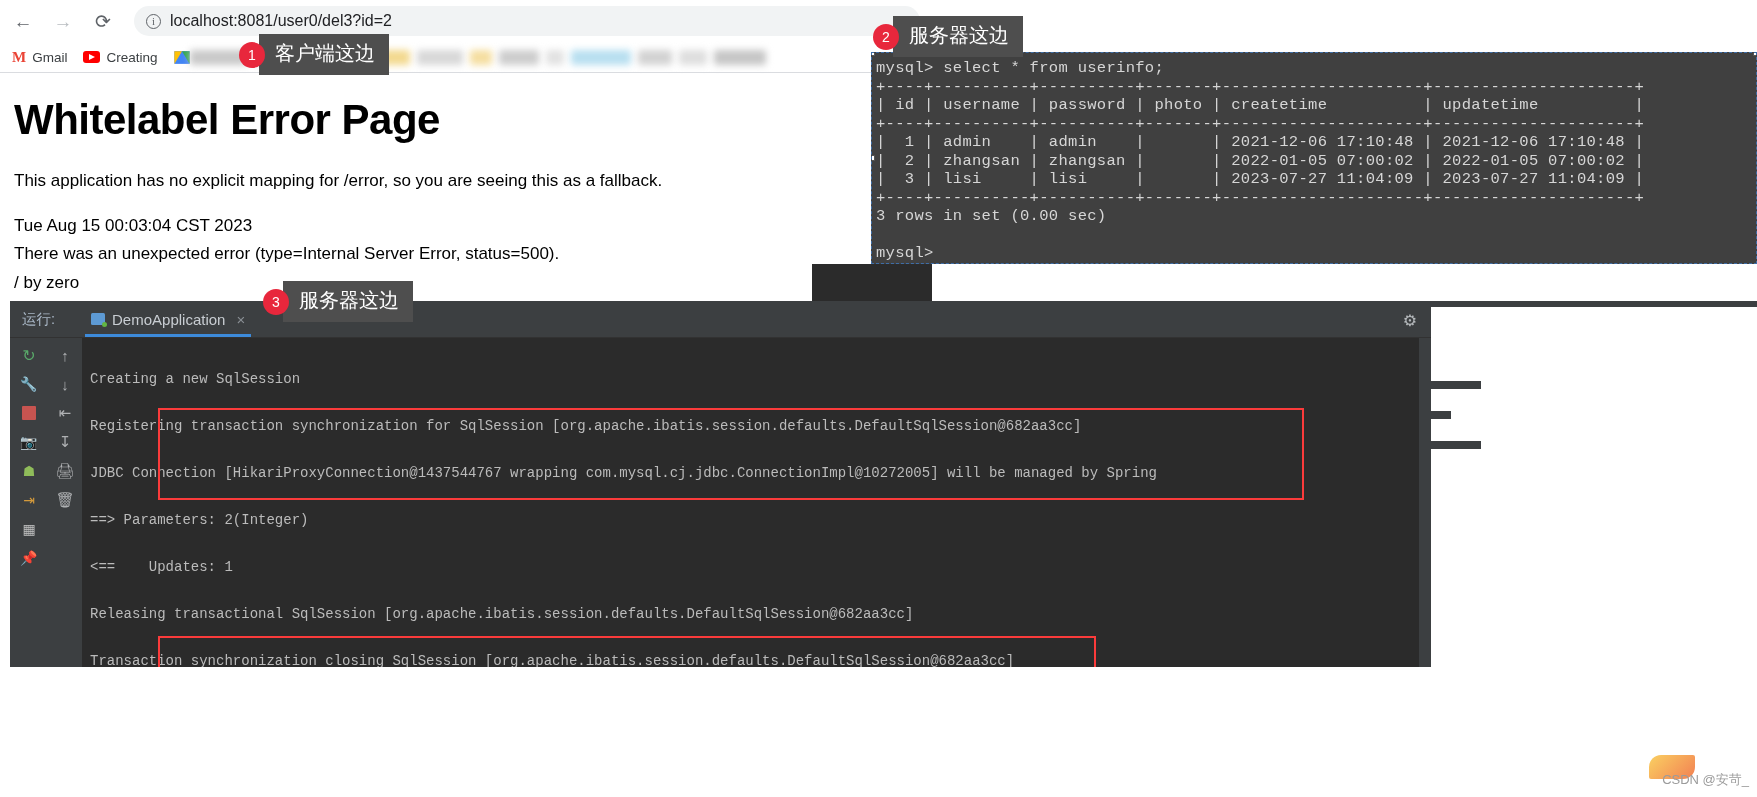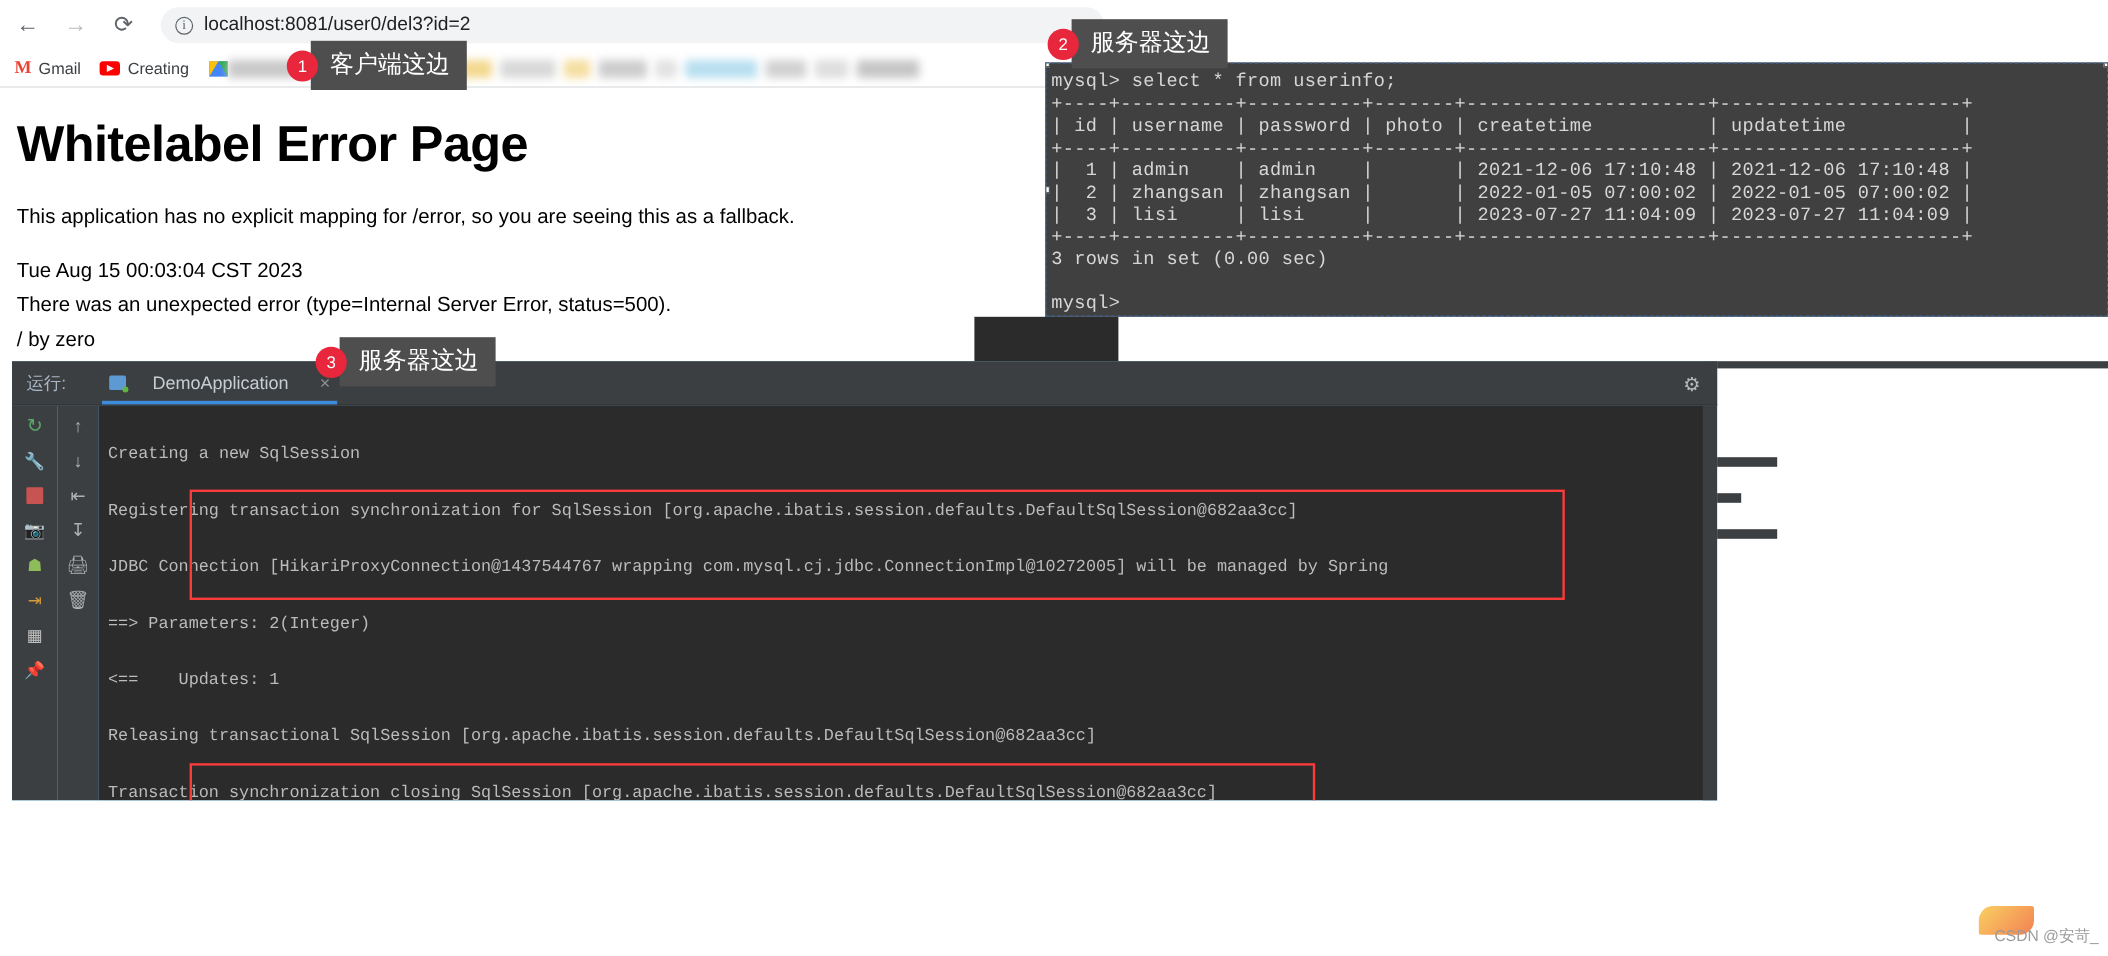--- a/index.html
+++ b/index.html
@@ -123,21 +123,21 @@
     position: absolute; left: 0; top: 301px; width: 1421px; height: 366px;
     background: #7dd3fc; z-index: 20;
     display: flex; flex-direction: column; margin-left: 10px;
   }
   .ide-tabbar {
     height: 37px; background: #3c3f41; display: flex; align-items: center;
     padding-left: 12px; position: relative; border-bottom: 1px solid #323232;
   }
   .ide-runlabel { color: #a9b7c6; font-size: 14.5px; margin-right: 24px; }
   .ide-tab {
-    display: flex; align-items: center; gap: 22px; height: 36px; padding: 0 12px;
+    display: flex; align-items: center; gap: 7px; height: 36px; padding: 0 12px;
     position: relative; color: #c8cdd2; font-size: 15px;
   }
   .ide-tab.active::after {
     content: ""; position: absolute; left: 6px; right: 6px; bottom: 0; height: 3px; background: #3d8bdb;
   }
   .run-app-ic {
     width: 14px; height: 12px; background: #5d9ad4; border-radius: 1.5px; position: relative; flex: none;
   }
   .run-app-ic::after {
     content: ""; position: absolute; right: -2px; bottom: -2px; width: 5px; height: 5px;

